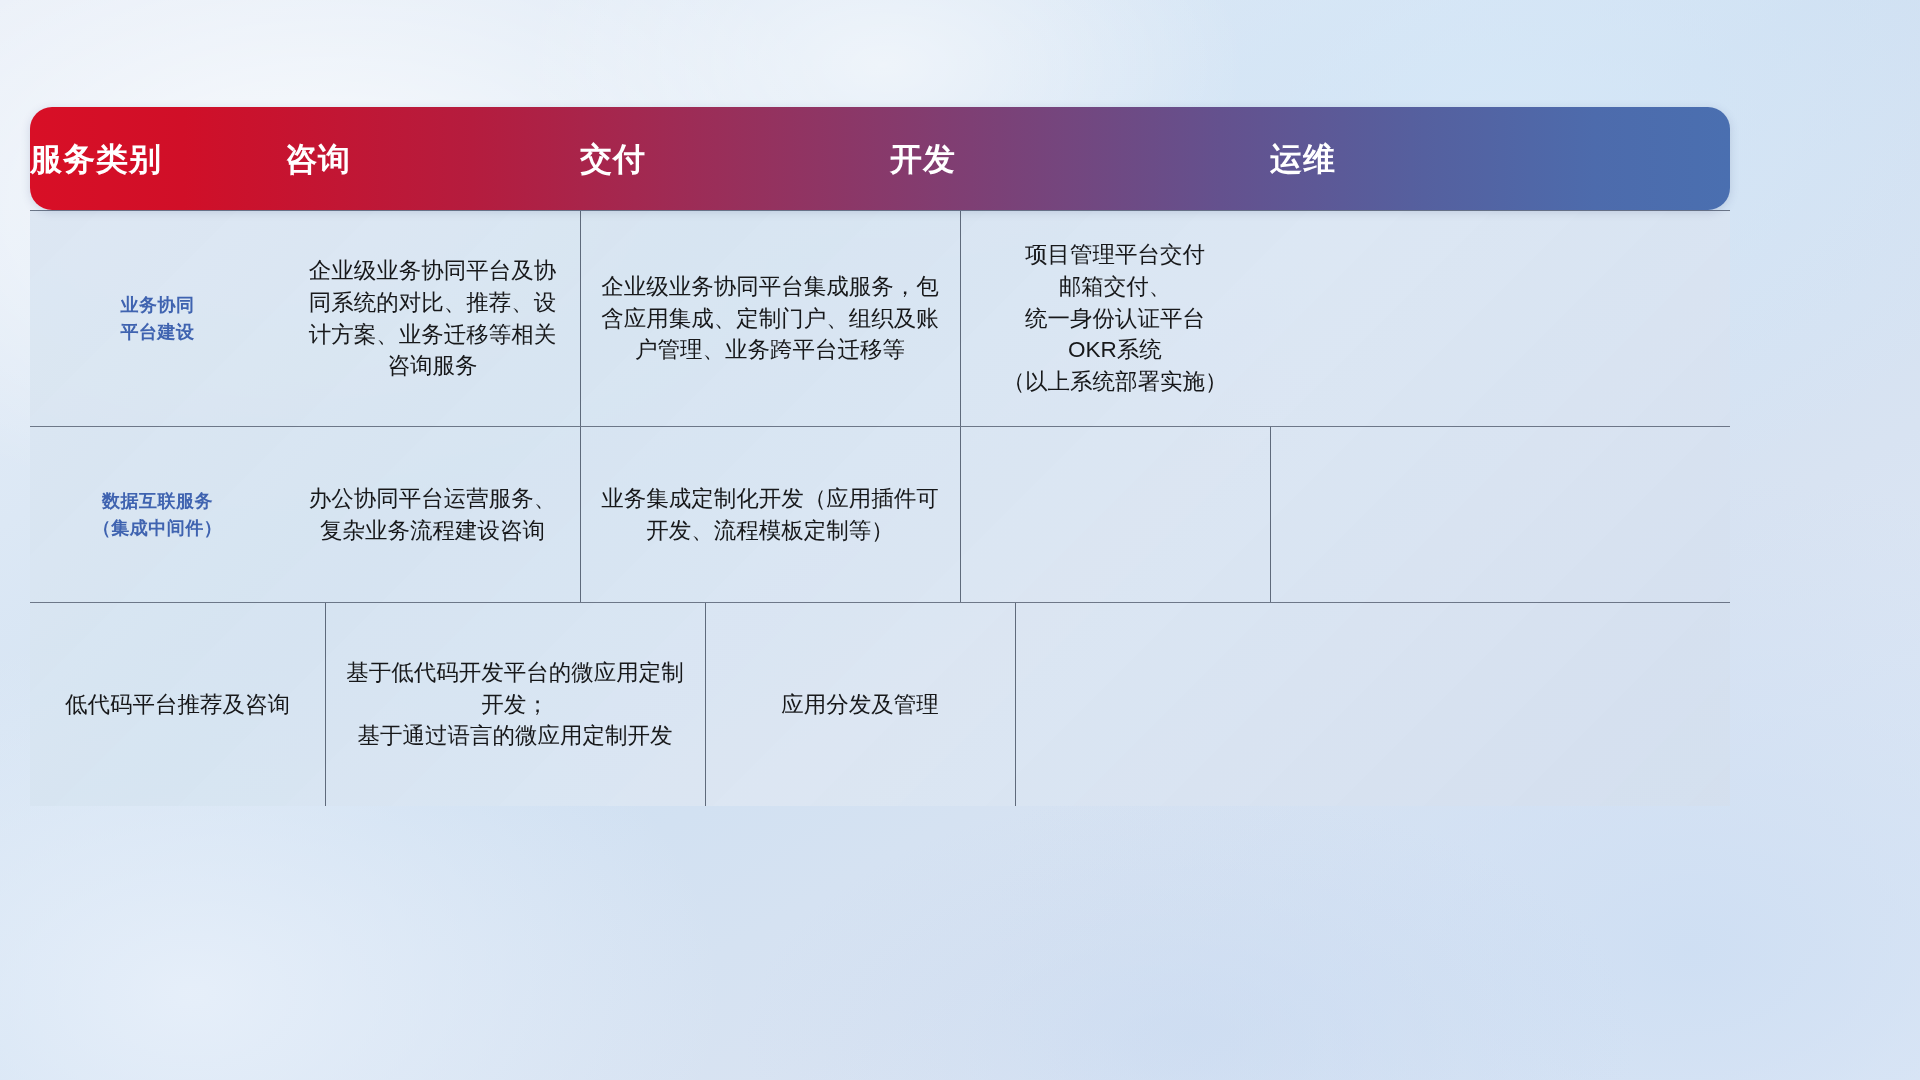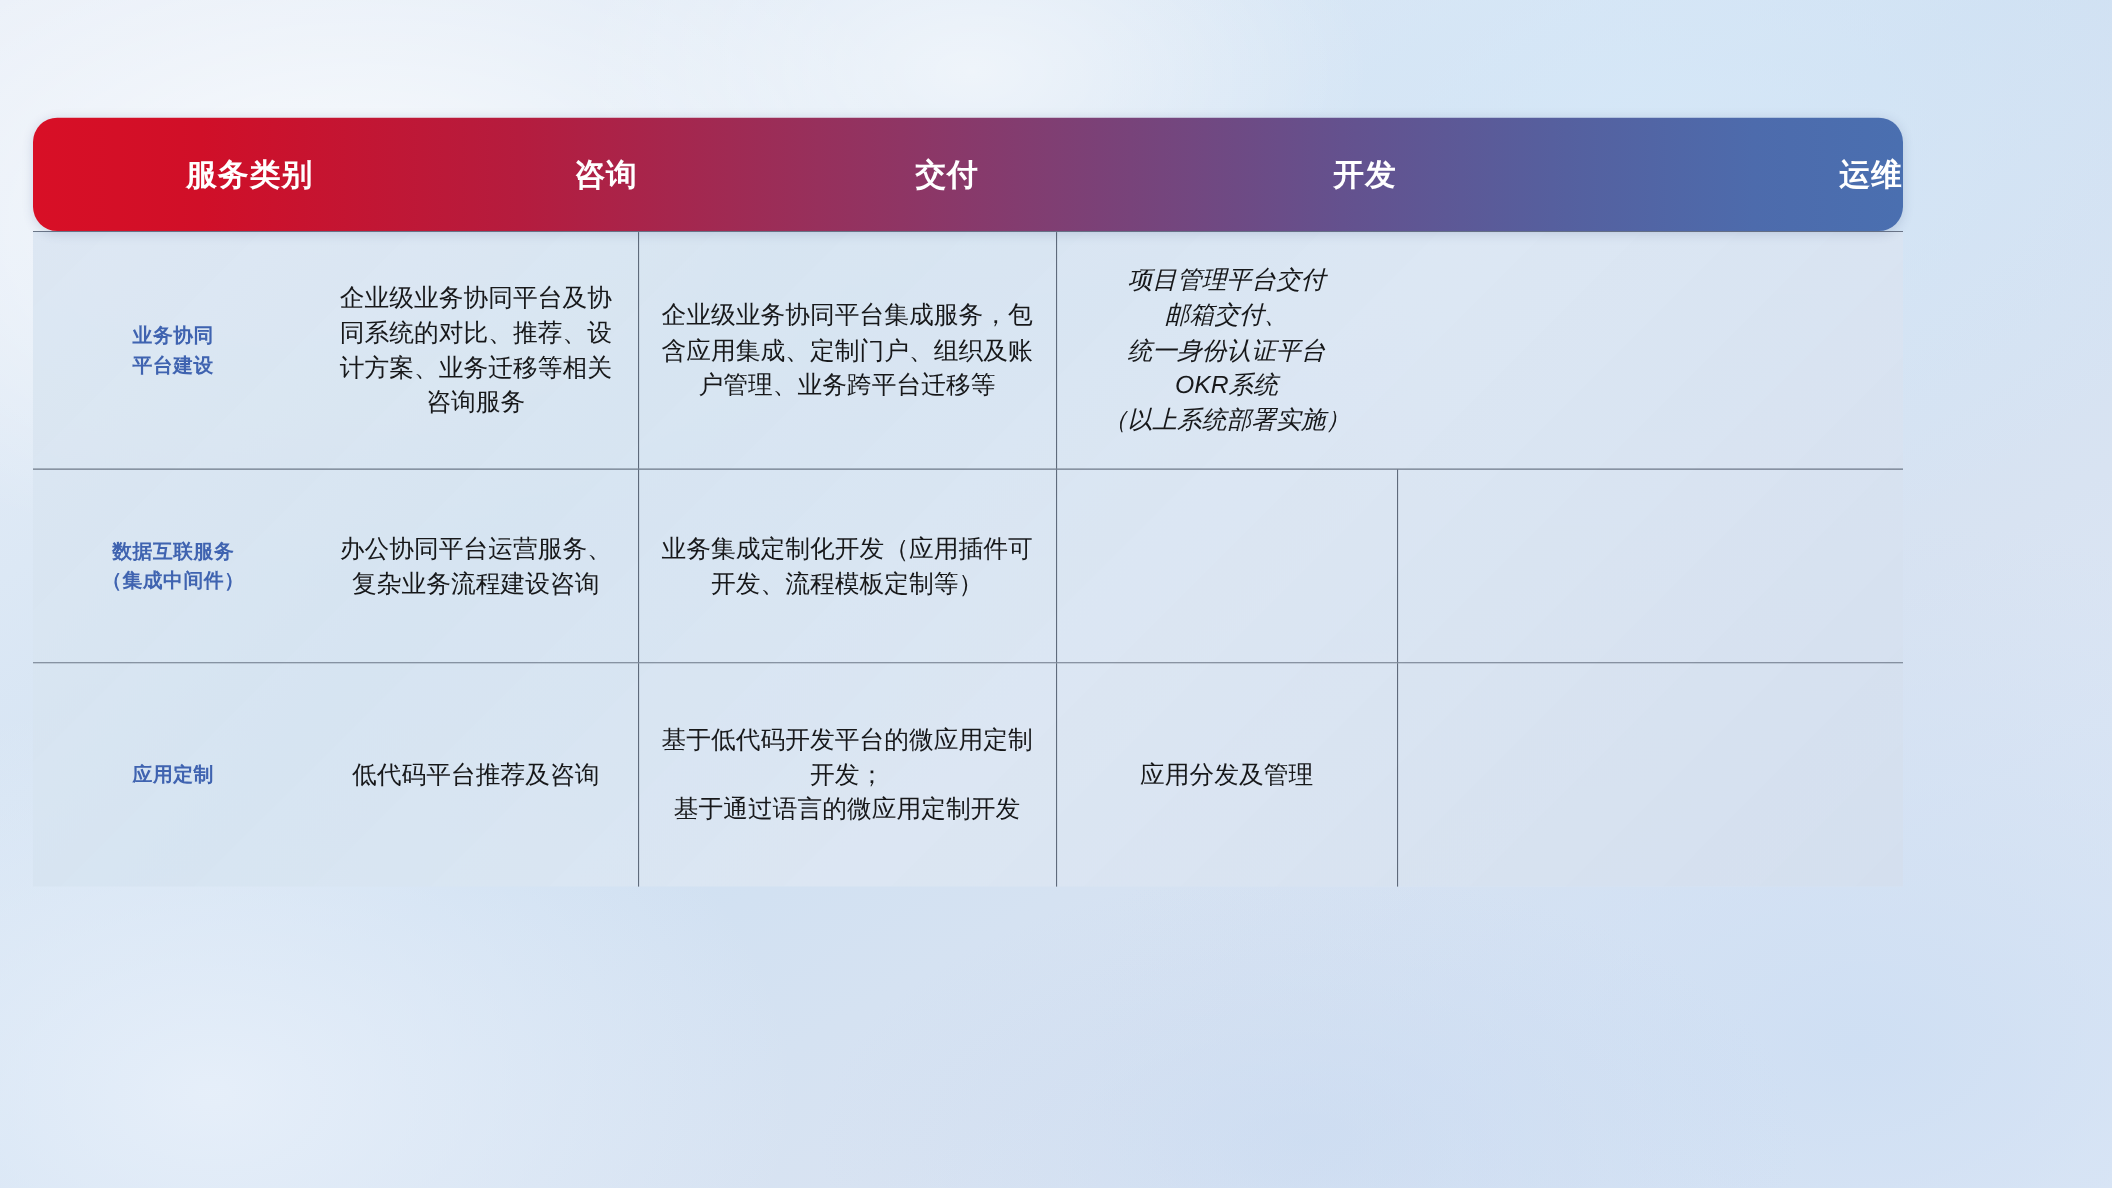--- a/index.html
+++ b/index.html
@@ -47,23 +47,23 @@
         #55609f 82%,
         #4d6bac 92%,
         #4a6fb0 100%);
     box-shadow:0 2px 10px rgba(60,80,130,0.18);
     display:flex;
     align-items:center;
     overflow:hidden;
   }
   .th {
     color:#ffffff;
-    font-size:28px;
+    font-size:32px;
     font-weight:700;
-    text-align:right;
+    text-align:left;
     letter-spacing:1px;
     line-height:1;
     white-space:nowrap;
   }
 
   .tbody {
     background:linear-gradient(135deg,
         rgba(219,230,242,0.92) 0%,
         rgba(214,228,241,0.90) 30%,
         rgba(221,231,243,0.88) 58%,
@@ -126,38 +126,37 @@
     <div class="th c5">运维</div>
   </div>
 
   <div class="tbody">
 
     <div class="trow r1">
       <div class="td c1 cat" style="white-space: pre-line;">业务协同
 平台建设</div>
       <div class="td c2">企业级业务协同平台及协同系统的对比、推荐、设计方案、业务迁移等相关咨询服务</div>
       <div class="td c3 has-left-border">企业级业务协同平台集成服务，包含应用集成、定制门户、组织及账户管理、业务跨平台迁移等</div>
-      <div class="td c4 has-left-border" style="white-space: pre-line; font-style: italic;">项目管理平台交付
+      <div class="td c4 has-left-border" style="white-space: pre-line;">项目管理平台交付
 邮箱交付、
 统一身份认证平台
 OKR系统
 （以上系统部署实施）</div>
     </div>
 
     <div class="trow r2">
       <div class="td c1 cat" style="white-space: pre-line;">数据互联服务
 （集成中间件）</div>
       <div class="td c2">办公协同平台运营服务、复杂业务流程建设咨询</div>
       <div class="td c3 has-left-border">业务集成定制化开发（应用插件可开发、流程模板定制等）</div>
       <div class="td c4 has-left-border"></div>
       <div class="td c5 has-left-border"></div>
     </div>
 
     <div class="trow r3">
-      <div class="td c1 cat">应用定制</div>
       <div class="td c2">低代码平台推荐及咨询</div>
       <div class="td c3 has-left-border" style="white-space: pre-line;">基于低代码开发平台的微应用定制开发；
 基于通过语言的微应用定制开发</div>
       <div class="td c4 has-left-border">应用分发及管理</div>
       <div class="td c5 has-left-border"></div>
     </div>
 
   </div>
 </div>
 

